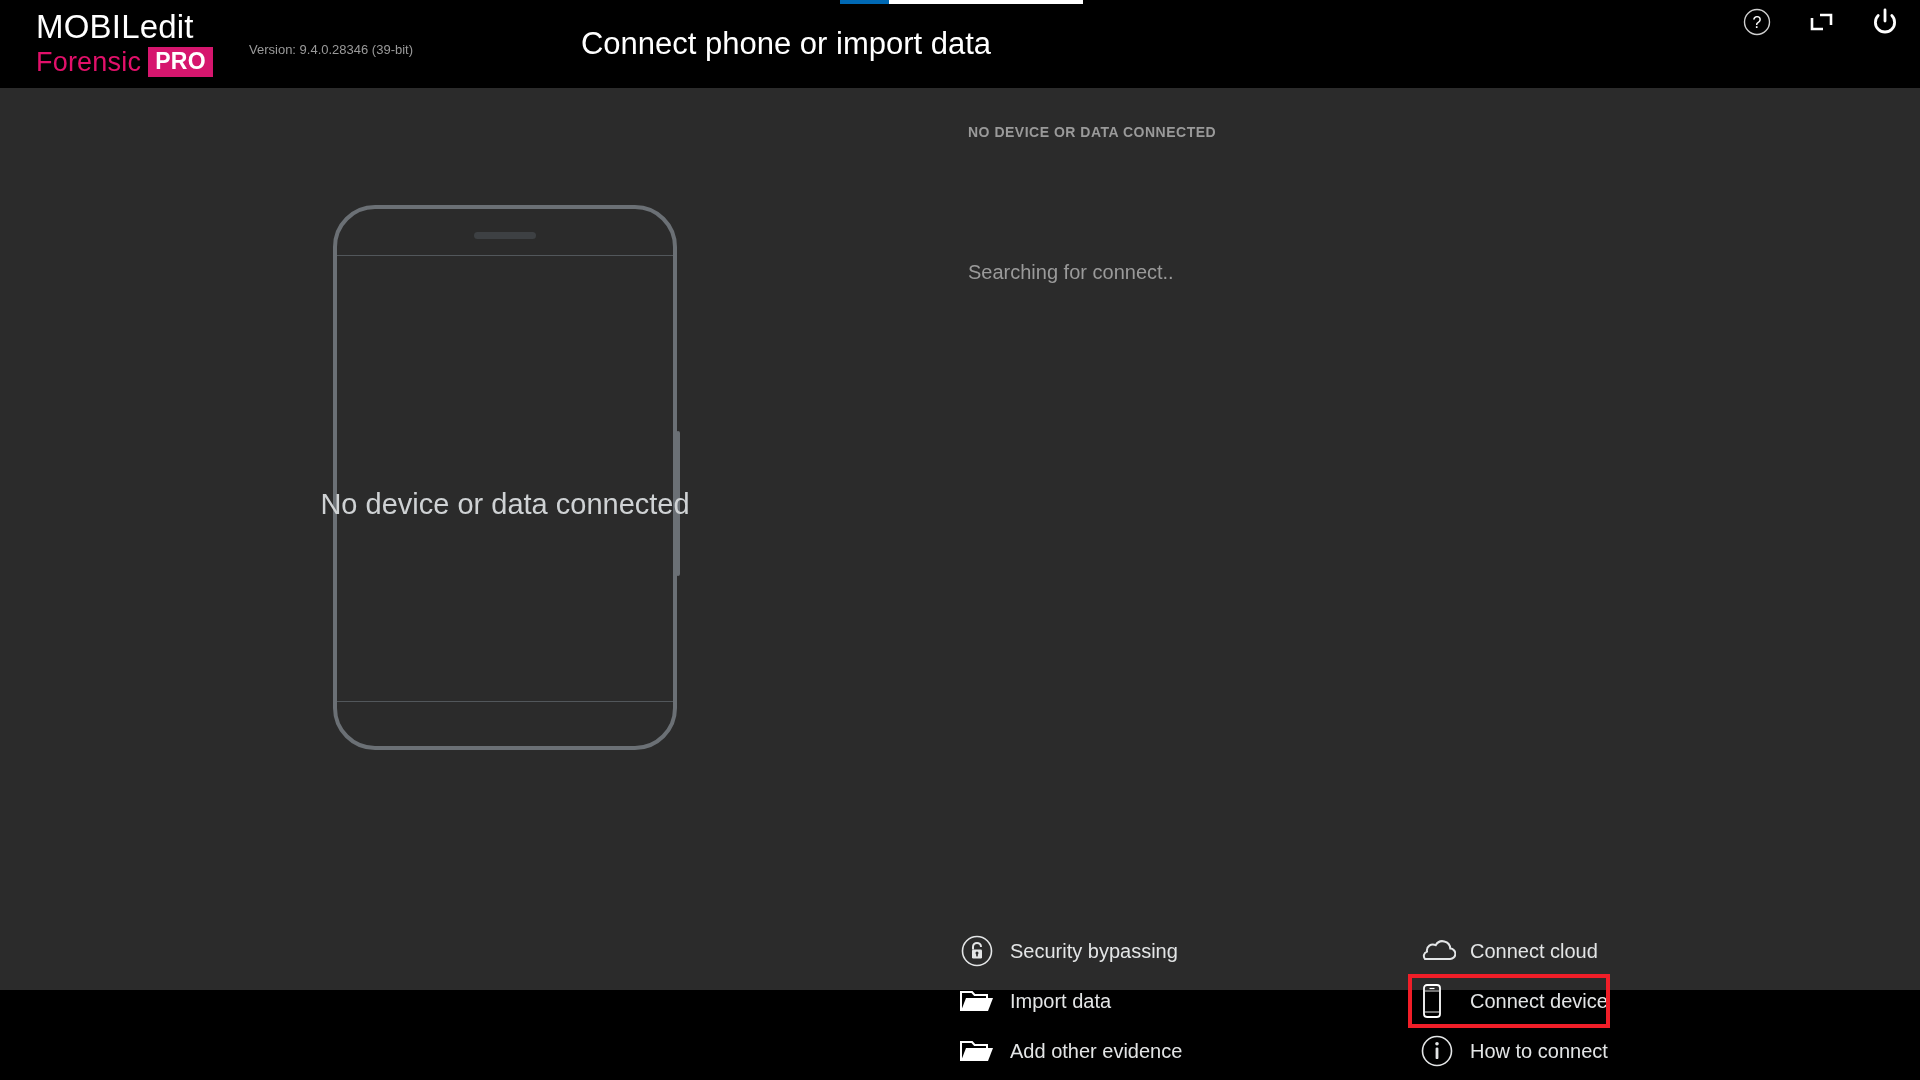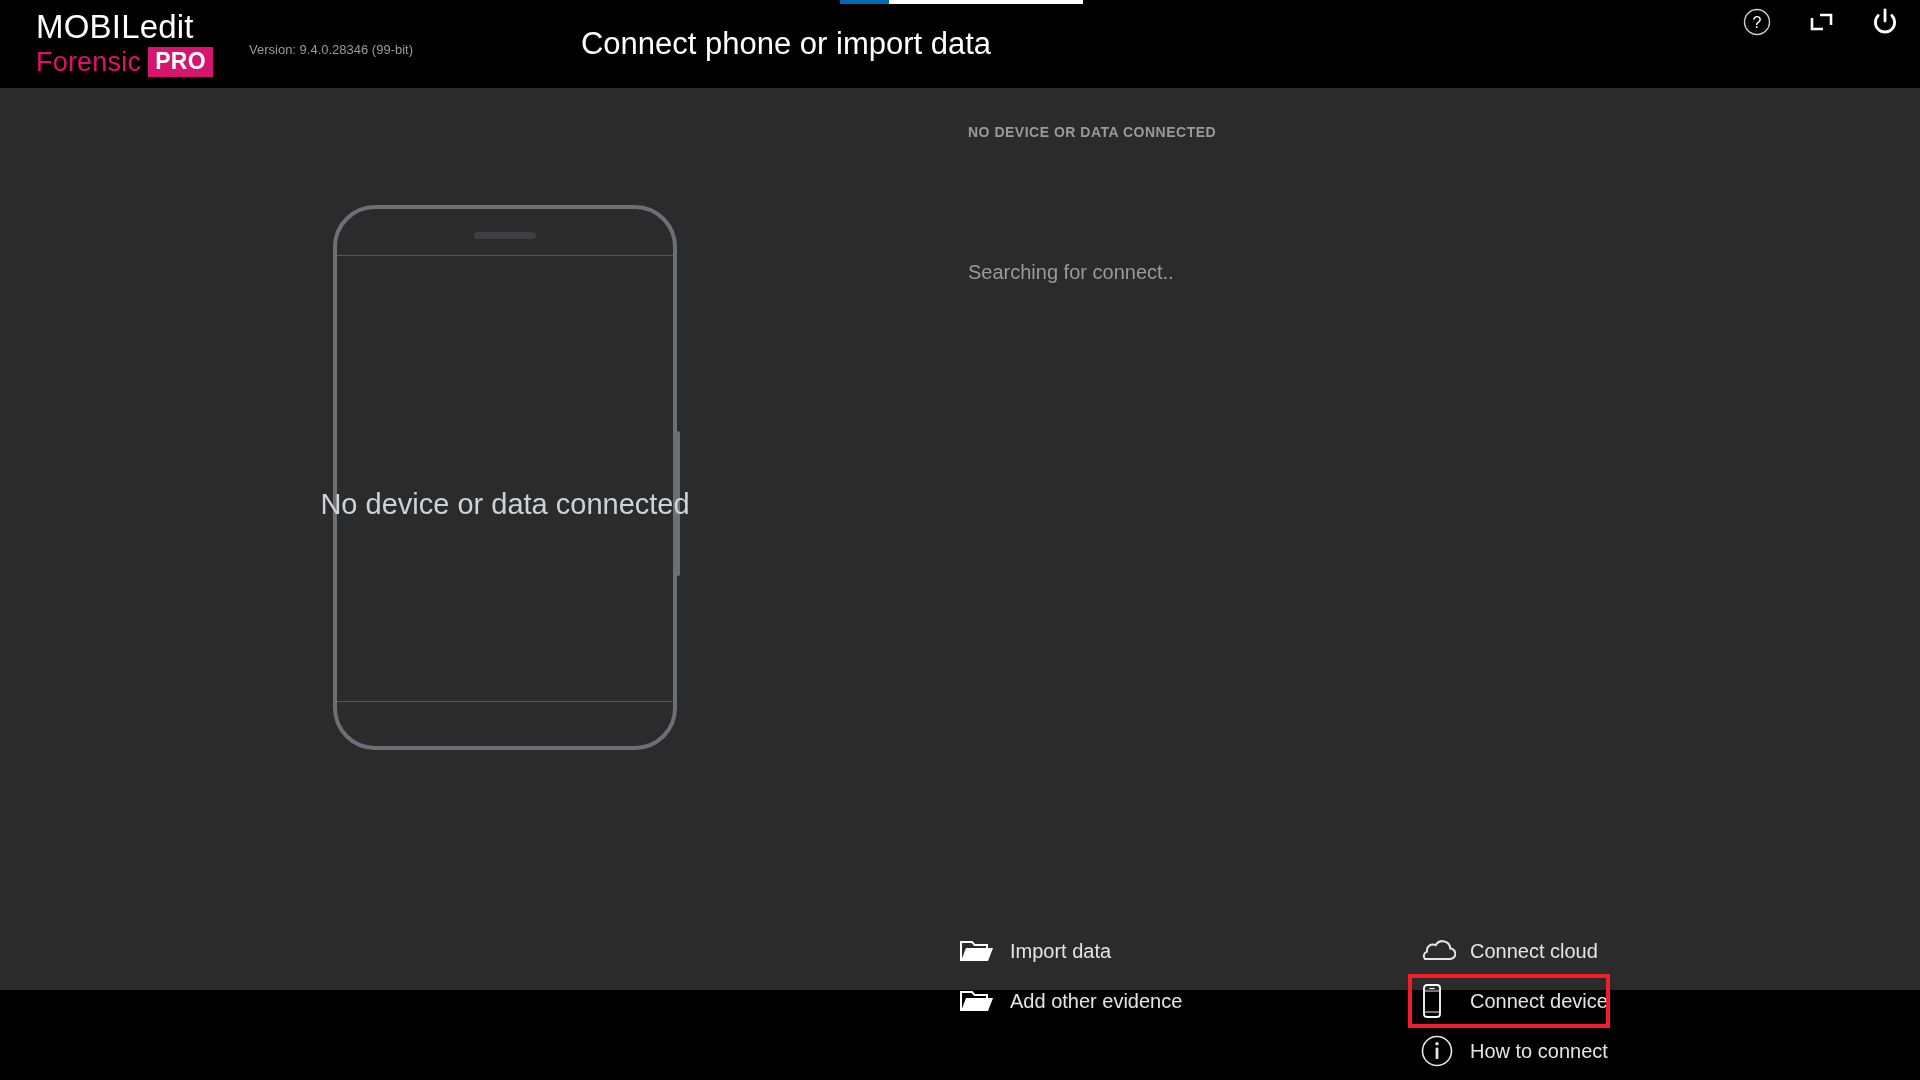--- a/index.html
+++ b/index.html
@@ -198,21 +198,21 @@
     </div>
 
     <div class="logo">
       <div class="logo-top">MOBILedit</div>
       <div class="logo-bottom">
         <span class="logo-forensic">Forensic</span>
         <span class="logo-pro">PRO</span>
       </div>
     </div>
 
-    <div class="version">Version: 9.4.0.28346 (99-bit)</div>
+    <div class="version">Version: 9.4.0.28346 (39-bit)</div>
 
     <div class="header-title">Connect phone or import data</div>
 
     <div class="header-icons">
       <div class="hicon">
         <svg width="30" height="30" viewBox="0 0 30 30">
           <circle cx="15" cy="15" r="12.5" fill="none" stroke="#cfcfcf" stroke-width="1.4"></circle>
           <text x="15" y="21" font-size="16" fill="#ffffff" text-anchor="middle" font-family="Liberation Sans, sans-serif">?</text>
         </svg>
       </div>
@@ -242,20 +242,32 @@
 
     <div class="phone-caption">No device or data connected</div>
 
     <div class="status-label">NO DEVICE OR DATA CONNECTED</div>
     <div class="status-sub">Searching for connect..</div>
 
     <div class="actions">
 
       <div class="action-col col-left">
 
+        <div class="action-item">
+          <span class="action-icon">
+            <svg width="34" height="34" viewBox="0 0 34 34">
+              <circle cx="17" cy="17" r="14.5" fill="none" stroke="#e3e5e6" stroke-width="1.6"></circle>
+              <path d="M13 15.5 v-2.6 a4 4 0 0 1 8 0" fill="none" stroke="#e3e5e6" stroke-width="2"></path>
+              <rect x="12" y="15.5" width="10" height="9" rx="1.2" fill="#e3e5e6"></rect>
+              <circle cx="17" cy="19" r="1.5" fill="#2b2b2b"></circle>
+              <rect x="16.2" y="19" width="1.6" height="3.4" fill="#2b2b2b"></rect>
+            </svg>
+          </span>
+          <span class="action-label">Security bypassing</span>
+        </div>
 
         <div class="action-item">
           <span class="action-icon">
             <svg width="34" height="28" viewBox="0 0 34 28">
               <path d="M1 24 V5 h11 l2.6 3 H27 v4" fill="none" stroke="#ffffff" stroke-width="2"></path>
               <path d="M1 24 L6 11 H33 L28 24 Z" fill="#ffffff"></path>
             </svg>
           </span>
           <span class="action-label">Import data</span>
         </div>

